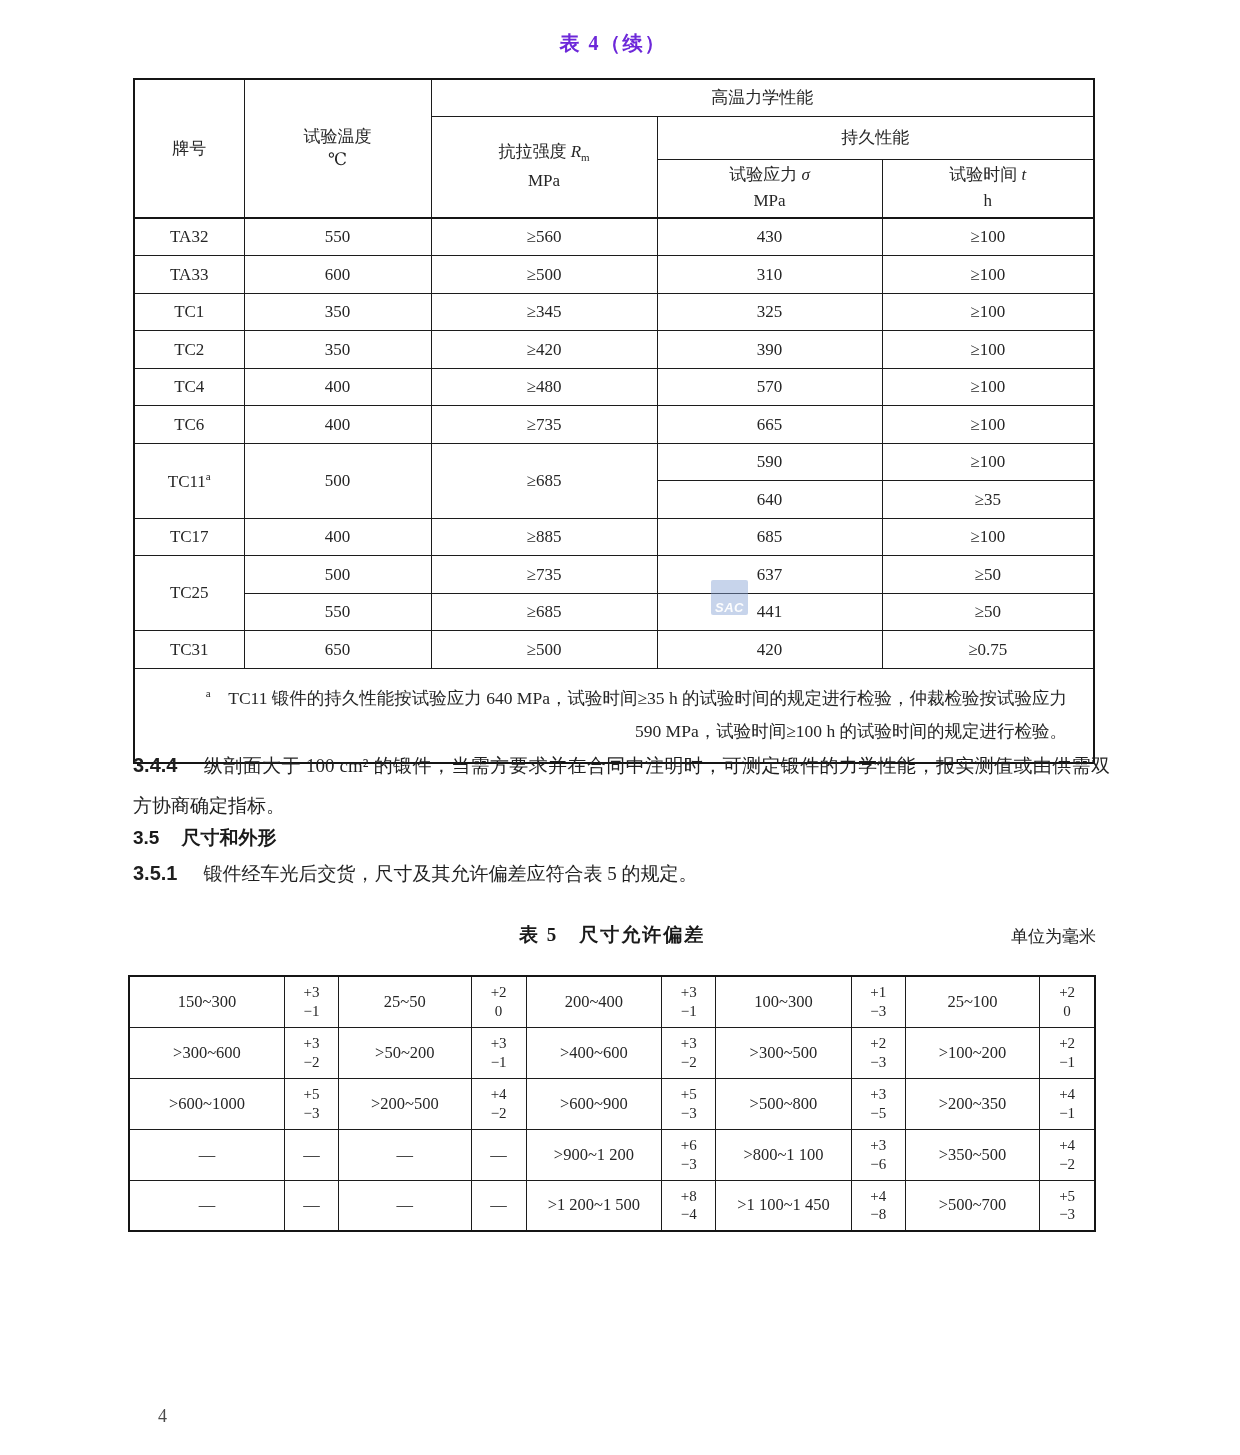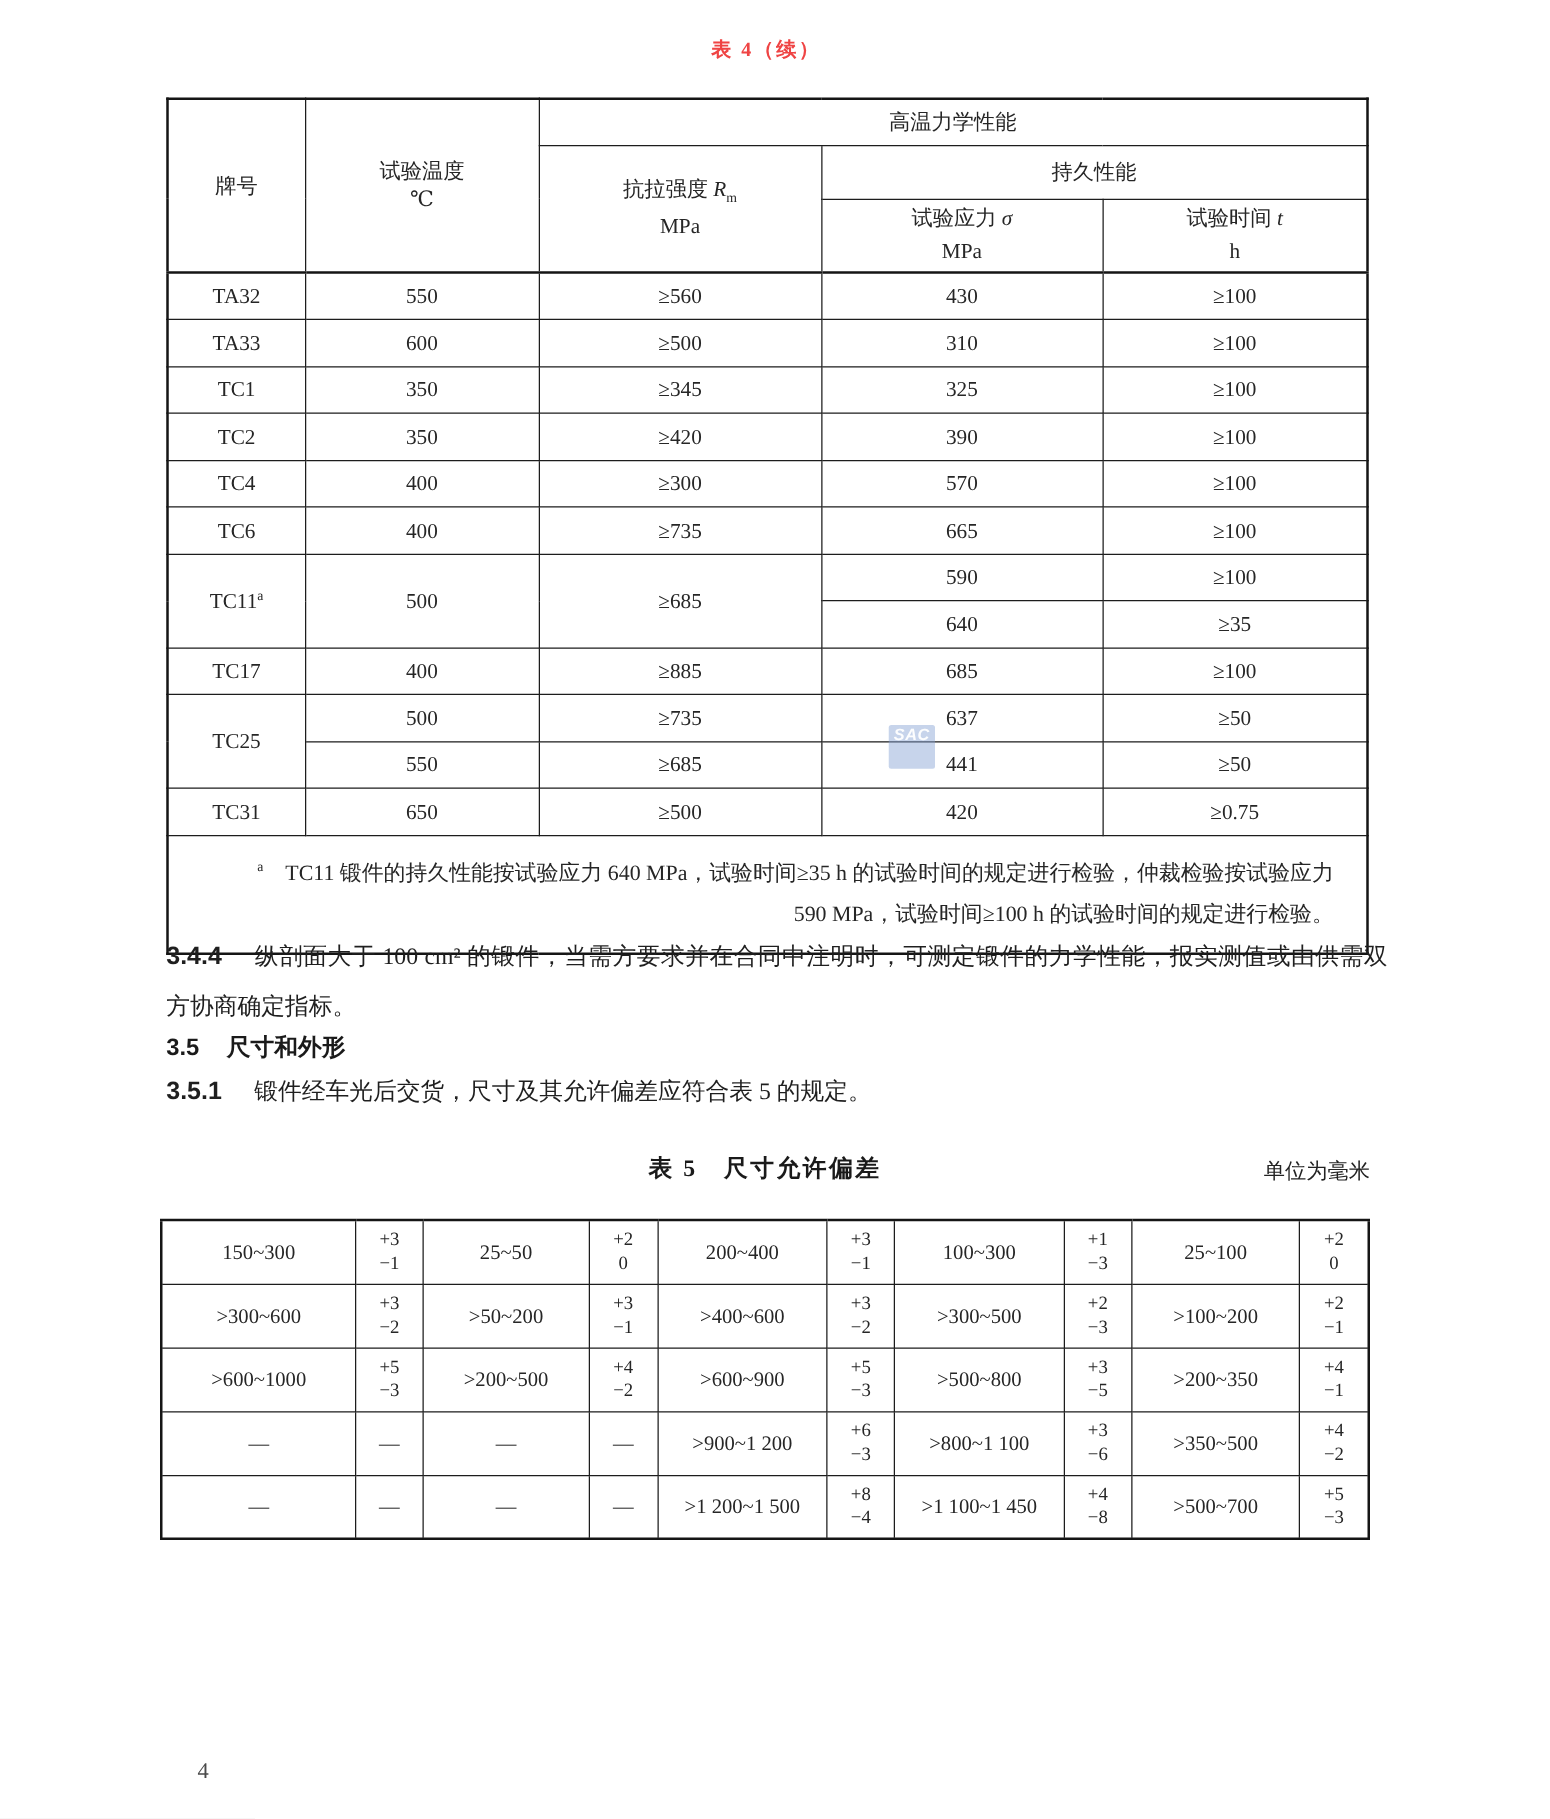--- a/index.html
+++ b/index.html
@@ -1,20 +1,20 @@
 <!DOCTYPE html>
 <html><head>
 <meta charset="utf-8">
 <style>
   html,body{margin:0;padding:0;}
   body{background:#e8e8e8;font-family:"Liberation Serif","DejaVu Serif",serif;}
   .page{position:relative;width:1240px;height:1455px;background:#ffffff;margin:0 auto;overflow:hidden;color:#222;}
 
   .t4-title{position:absolute;left:133px;top:30px;width:960px;text-align:center;
-            font-size:16px;font-weight:bold;letter-spacing:2px;color:#ef4444;}
+            font-size:20px;font-weight:bold;letter-spacing:2px;color:#6d28d9;}
 
   table.tbl{border-collapse:collapse;table-layout:fixed;position:absolute;
             border:2px solid #151515;font-size:17px;color:#262626;}
   .tbl th,.tbl td{border:1px solid #1c1c1c;text-align:center;vertical-align:middle;
             font-weight:normal;padding:0 2px;overflow:hidden;}
 
   
   #t4{left:133px;top:78px;width:960px;}
   #t4 thead tr.r1{height:37px;}
   #t4 thead tr.r2{height:43px;}
@@ -46,21 +46,21 @@
   #t5{left:128px;top:975px;width:968px;font-size:16.5px;}
   #t5 thead tr.r1{height:40px;}
   #t5 thead tr.r2{height:64px;}
   #t5 tbody tr{height:51px;}
   #t5 tbody tr:first-child td{border-top:2px solid #151515;}
   #t5 th{white-space:pre-line;line-height:1.75;}
   .tol{display:flex;flex-direction:column;align-items:center;justify-content:center;
        font-size:15px;line-height:1.25;}
 
   .watermark{position:absolute;left:711px;top:580px;width:37px;height:35px;
-       background:rgba(130,160,210,0.45);border-radius:2px;display:flex;align-items:flex-start;
+       background:rgba(130,160,210,0.45);border-radius:2px;display:flex;align-items:flex-end;
        justify-content:center;pointer-events:none;}
   .watermark span{font-family:"Liberation Sans","DejaVu Sans",sans-serif;font-style:italic;
        font-weight:bold;font-size:13px;color:rgba(255,255,255,0.95);letter-spacing:0.5px;}
 
   .page-num{position:absolute;left:158px;top:1406px;font-size:18px;color:#4a4a4a;}
 </style>
 </head>
 <body>
 
 <div class="page">
@@ -127,21 +127,21 @@
         <tr>
           <td>TC2</td>
           <td>350</td>
           <td>≥420</td>
           <td>390</td>
           <td>≥100</td>
         </tr>
         <tr>
           <td>TC4</td>
           <td>400</td>
-          <td>≥300</td>
+          <td>≥480</td>
           <td>570</td>
           <td>≥100</td>
         </tr>
         <tr>
           <td>TC6</td>
           <td>400</td>
           <td>≥735</td>
           <td>665</td>
           <td>≥100</td>
         </tr>

